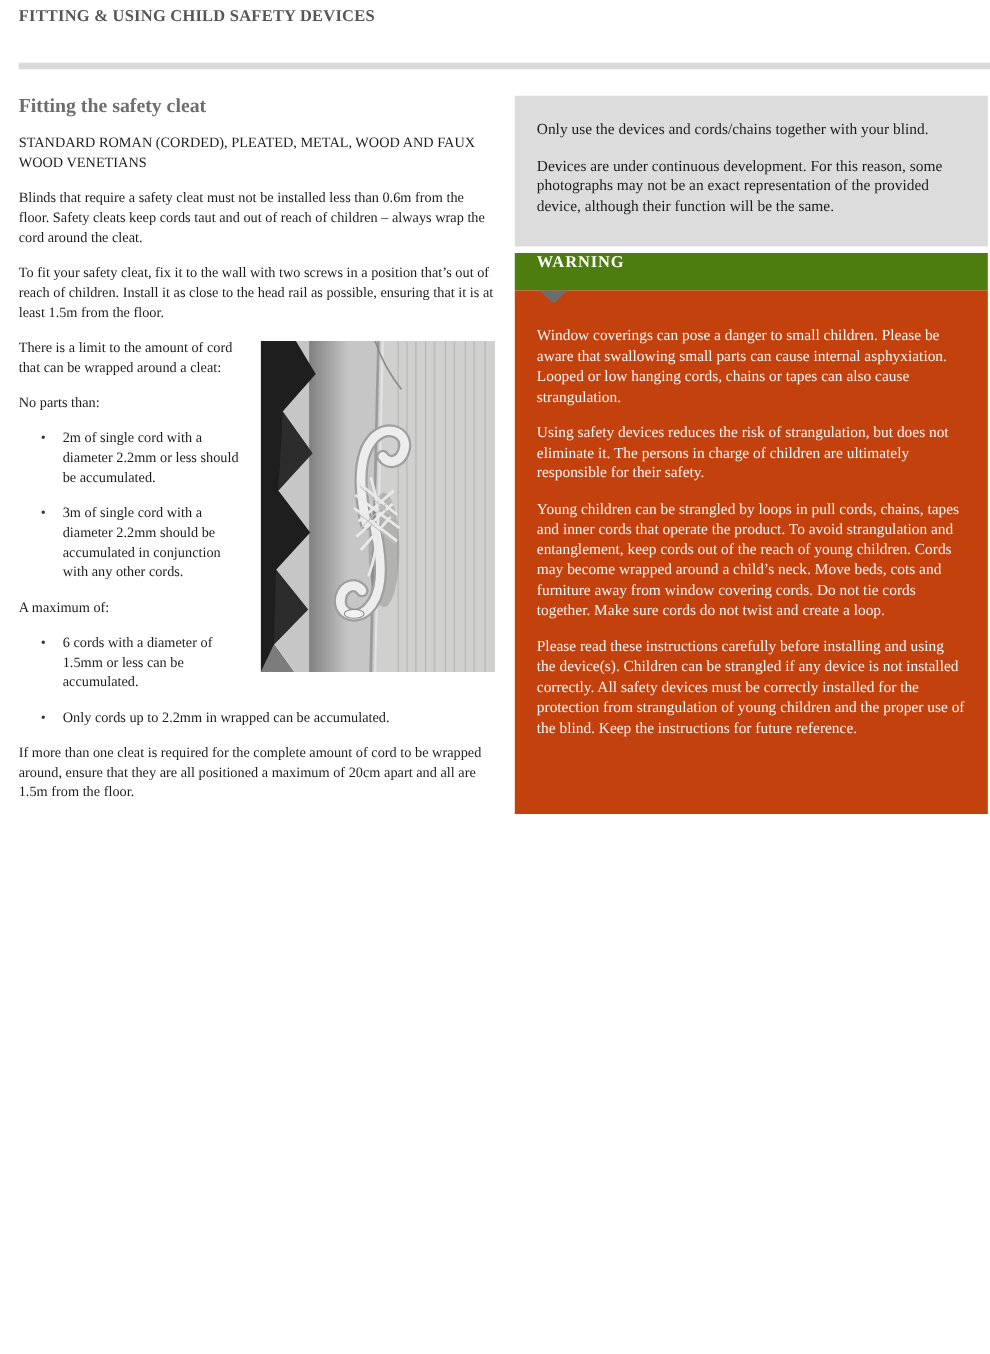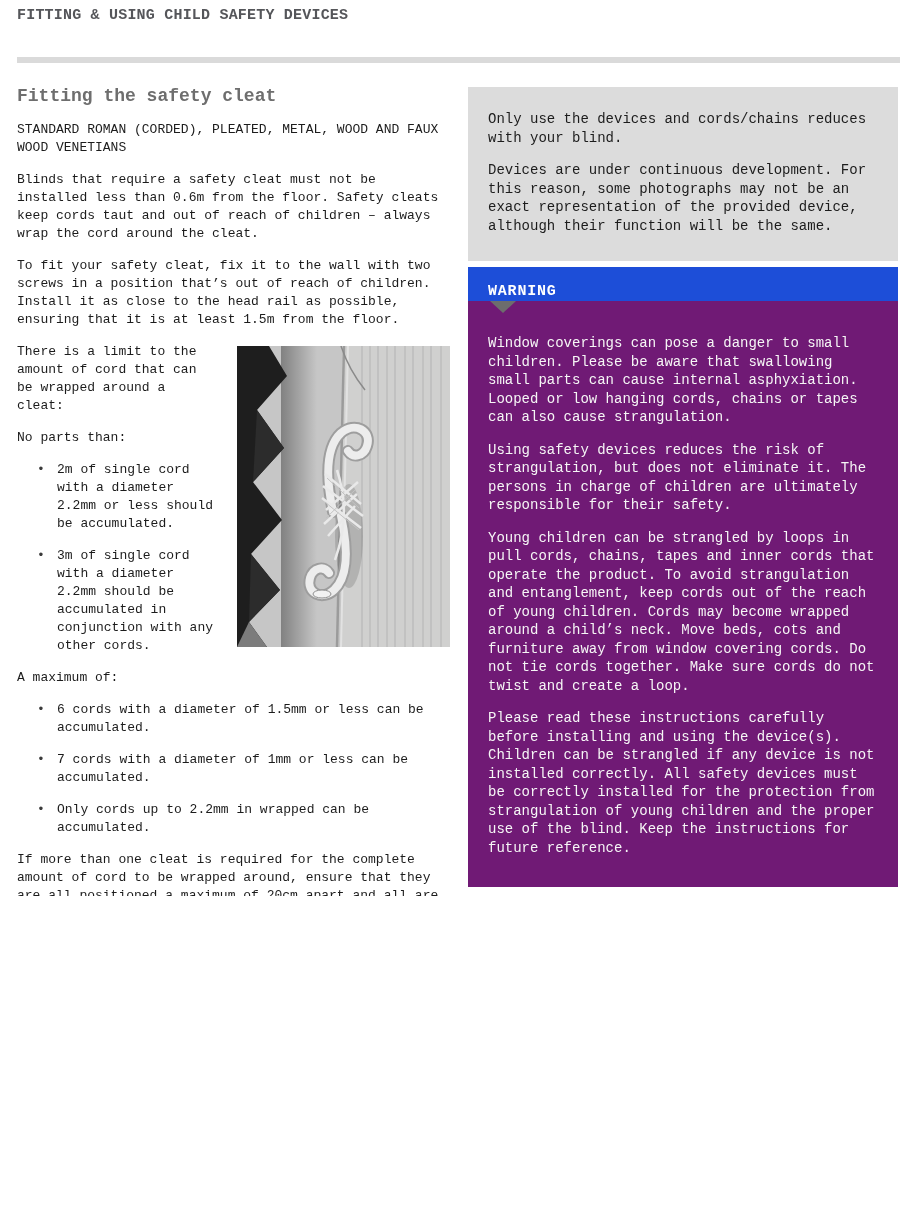--- a/index.html
+++ b/index.html
@@ -3,21 +3,21 @@
 <meta charset="utf-8">
 <style>
   * { margin: 0; padding: 0; box-sizing: border-box; }
   html, body { background: #ffffff; }
   .page {
     position: relative;
     width: 900px;
     height: 896px;
     background: #ffffff;
     overflow: hidden;
-    font-family: Liberation Mono, monospace;
+    font-family: Liberation Serif, serif;
     color: #1c1c1c;
   }
   
   .header { padding: 7px 0 0 17px; }
   .page-title {
     font-size: 15px;
     font-weight: 700;
     letter-spacing: 0.2px;
     color: #55565a;
   }
@@ -72,35 +72,35 @@
   }
   
   .info-box {
     background: #dcdcdc;
     padding: 23px 22px 26px 20px;
     margin-bottom: 6px;
   }
   .info-box p { margin: 0 0 14px 0; }
   .info-box p:last-child { margin-bottom: 0; }
   .warning-bar {
-    background: #1d4ed8;
+    background: #4d7c0f;
     height: 34px;
     display: flex;
-    align-items: flex-end;
+    align-items: flex-start;
     padding-left: 20px;
   }
   .warning-bar span {
     color: #ffffff;
     font-weight: 700;
     font-size: 15px;
     letter-spacing: 0.8px;
   }
   .warning-body {
     position: relative;
-    background: #701a75;
+    background: #c2410c;
     color: #f6f6f6;
     padding: 33px 20px 30px 20px;
     min-height: 476px;
   }
   .warning-body p { margin: 0 0 14px 0; }
   .warning-body p:last-child { margin-bottom: 0; }
   .notch {
     position: absolute;
     top: 0;
     left: 22px;
@@ -213,29 +213,28 @@
 
       <p>There is a limit to the amount of cord that can be wrapped around a cleat:</p>
       <p>No parts than:</p>
       <ul class="bullet-list">
         <li>2m of single cord with a diameter 2.2mm or less should be accumulated.</li>
         <li>3m of single cord with a diameter 2.2mm should be accumulated in conjunction with any other cords.</li>
       </ul>
       <p>A maximum of:</p>
       <ul class="bullet-list">
         <li>6 cords with a diameter of 1.5mm or less can be accumulated.</li>
-        <li>7 cords with a diameter of 1mm or less can be accumulated.</li>
         <li>Only cords up to 2.2mm in wrapped can be accumulated.</li>
       </ul>
       <p>If more than one cleat is required for the complete amount of cord to be wrapped around, ensure that they are all positioned a maximum of 20cm apart and all are 1.5m from the floor.</p>
     </section>
 
     <aside class="right-col">
       <div class="info-box">
-        <p>Only use the devices and cords/chains reduces with your blind.</p>
+        <p>Only use the devices and cords/chains together with your blind.</p>
         <p>Devices are under continuous development. For this reason, some photographs may not be an exact representation of the provided device, although their function will be the same.</p>
       </div>
       <div class="warning-bar">
         <span>WARNING</span>
       </div>
       <div class="warning-body">
         <div class="notch"></div>
         <p>Window coverings can pose a danger to small children. Please be aware that swallowing small parts can cause internal asphyxiation. Looped or low hanging cords, chains or tapes can also cause strangulation.</p>
         <p>Using safety devices reduces the risk of strangulation, but does not eliminate it. The persons in charge of children are ultimately responsible for their safety.</p>
         <p>Young children can be strangled by loops in pull cords, chains, tapes and inner cords that operate the product. To avoid strangulation and entanglement, keep cords out of the reach of young children. Cords may become wrapped around a child’s neck. Move beds, cots and furniture away from window covering cords. Do not tie cords together. Make sure cords do not twist and create a loop.</p>

